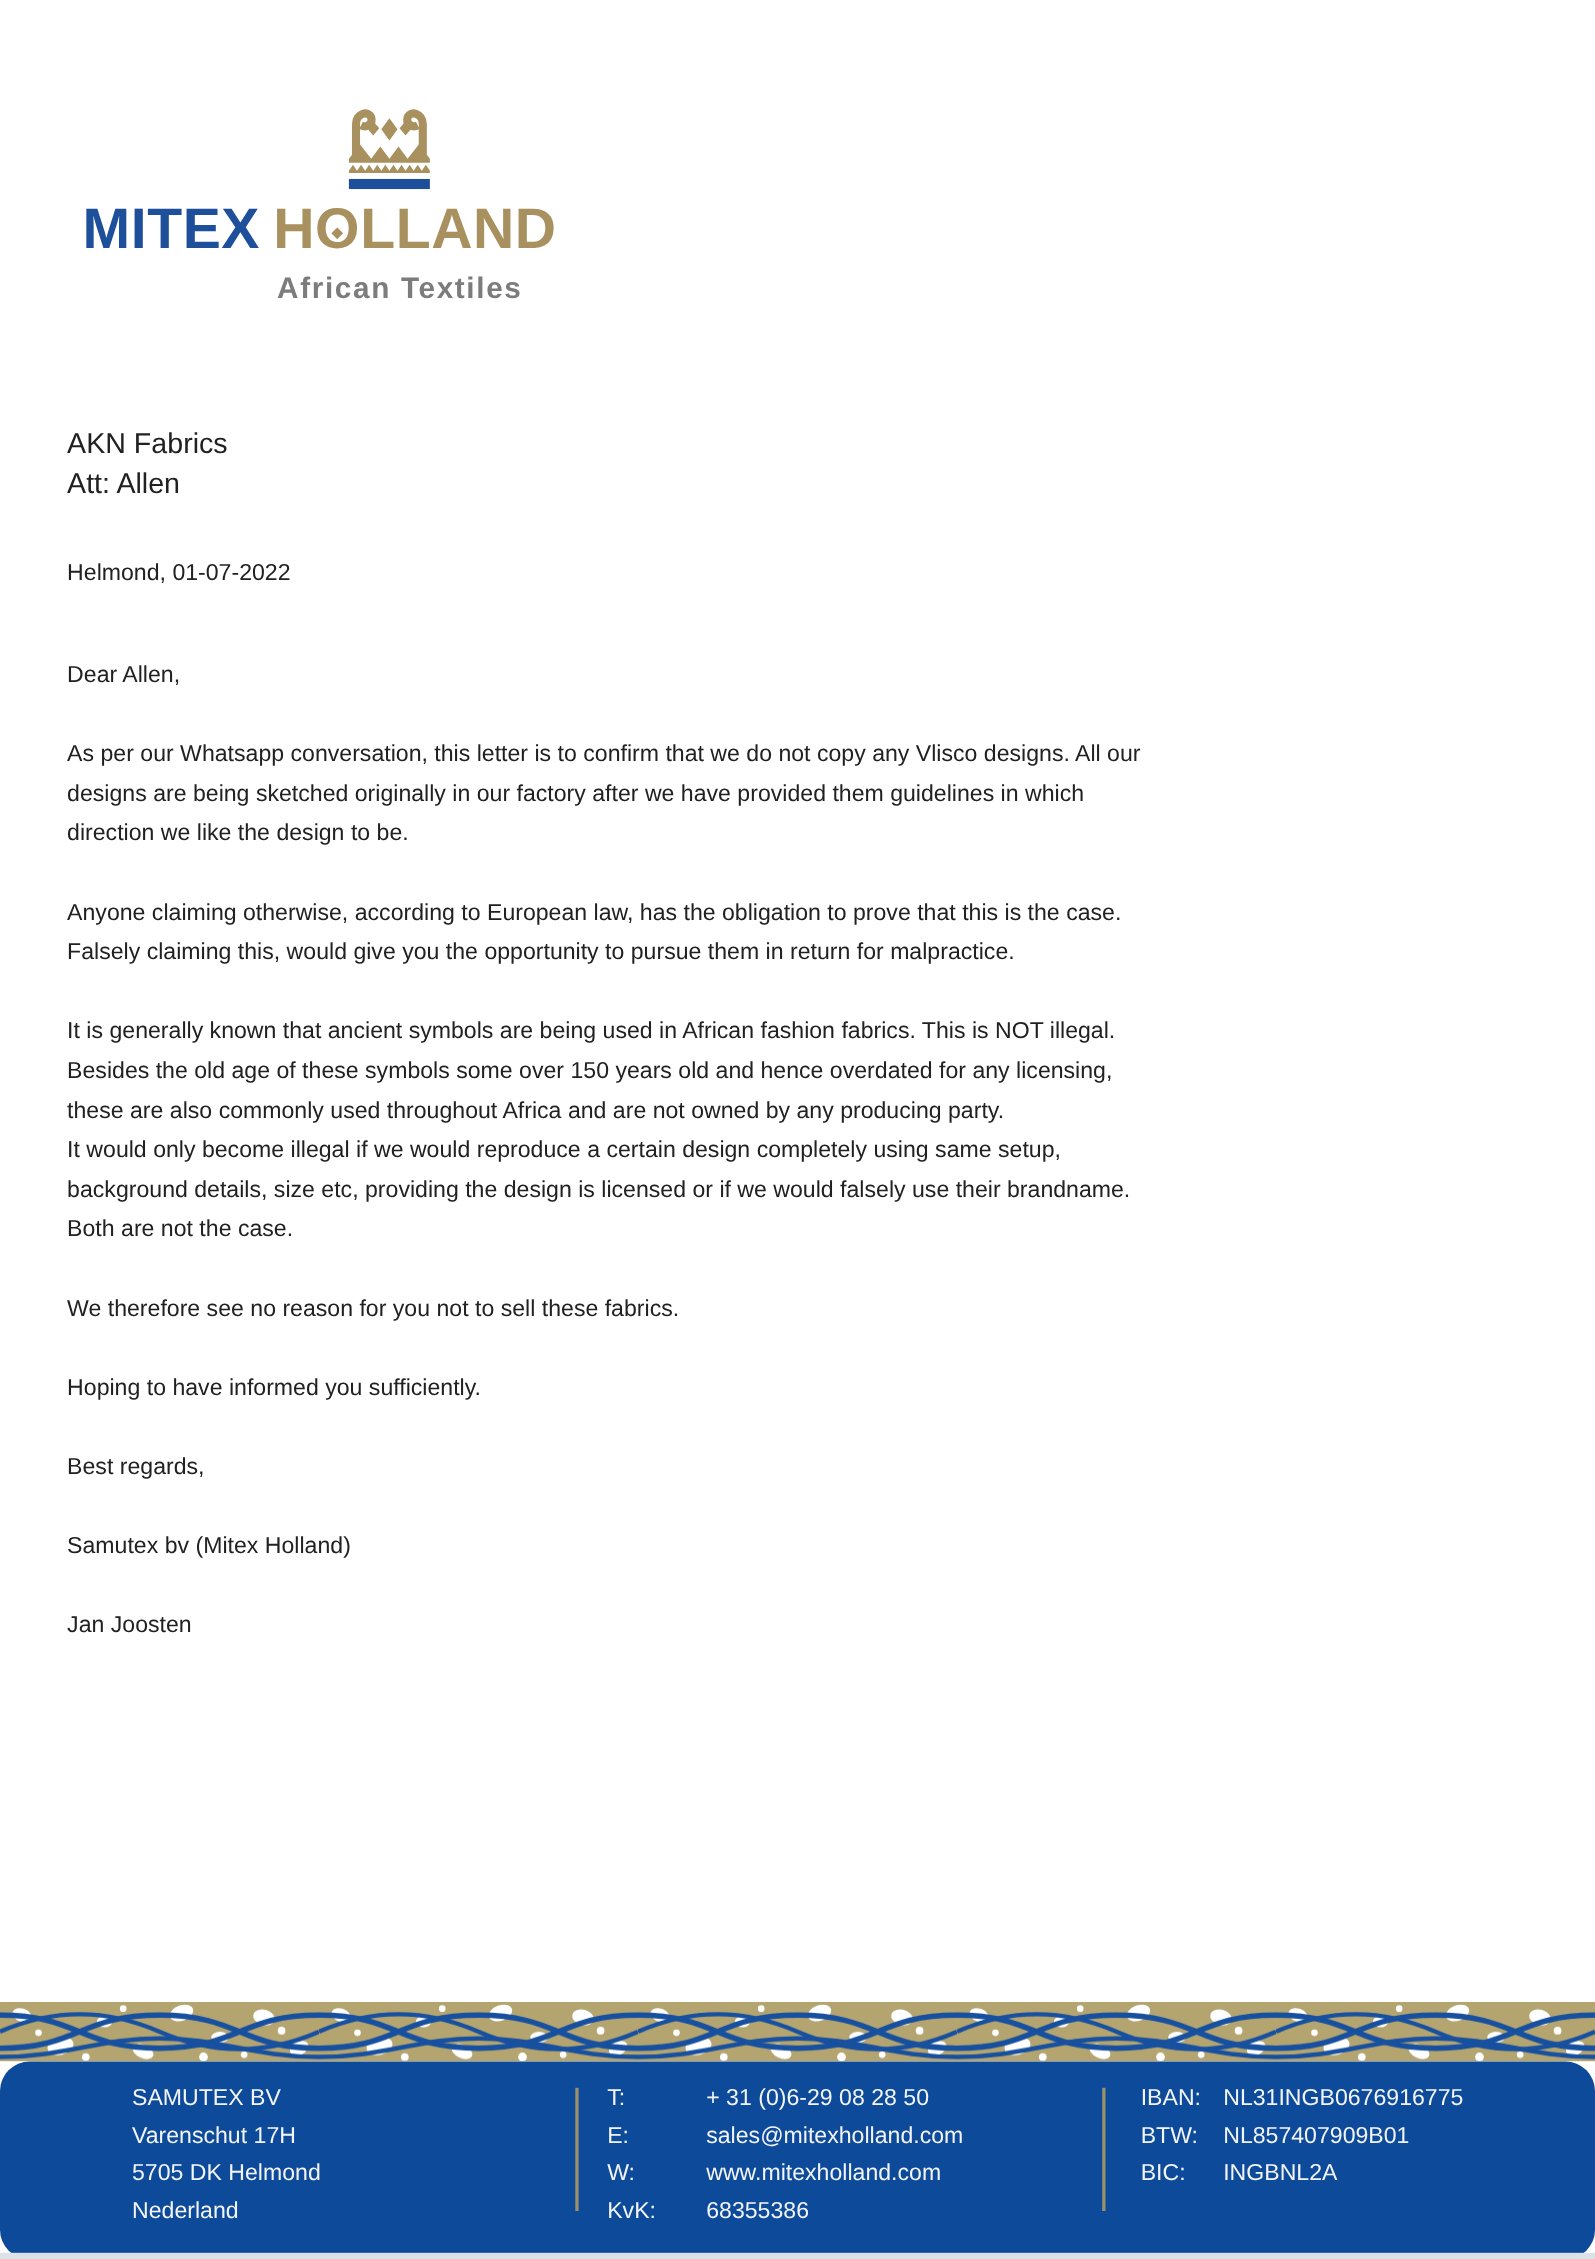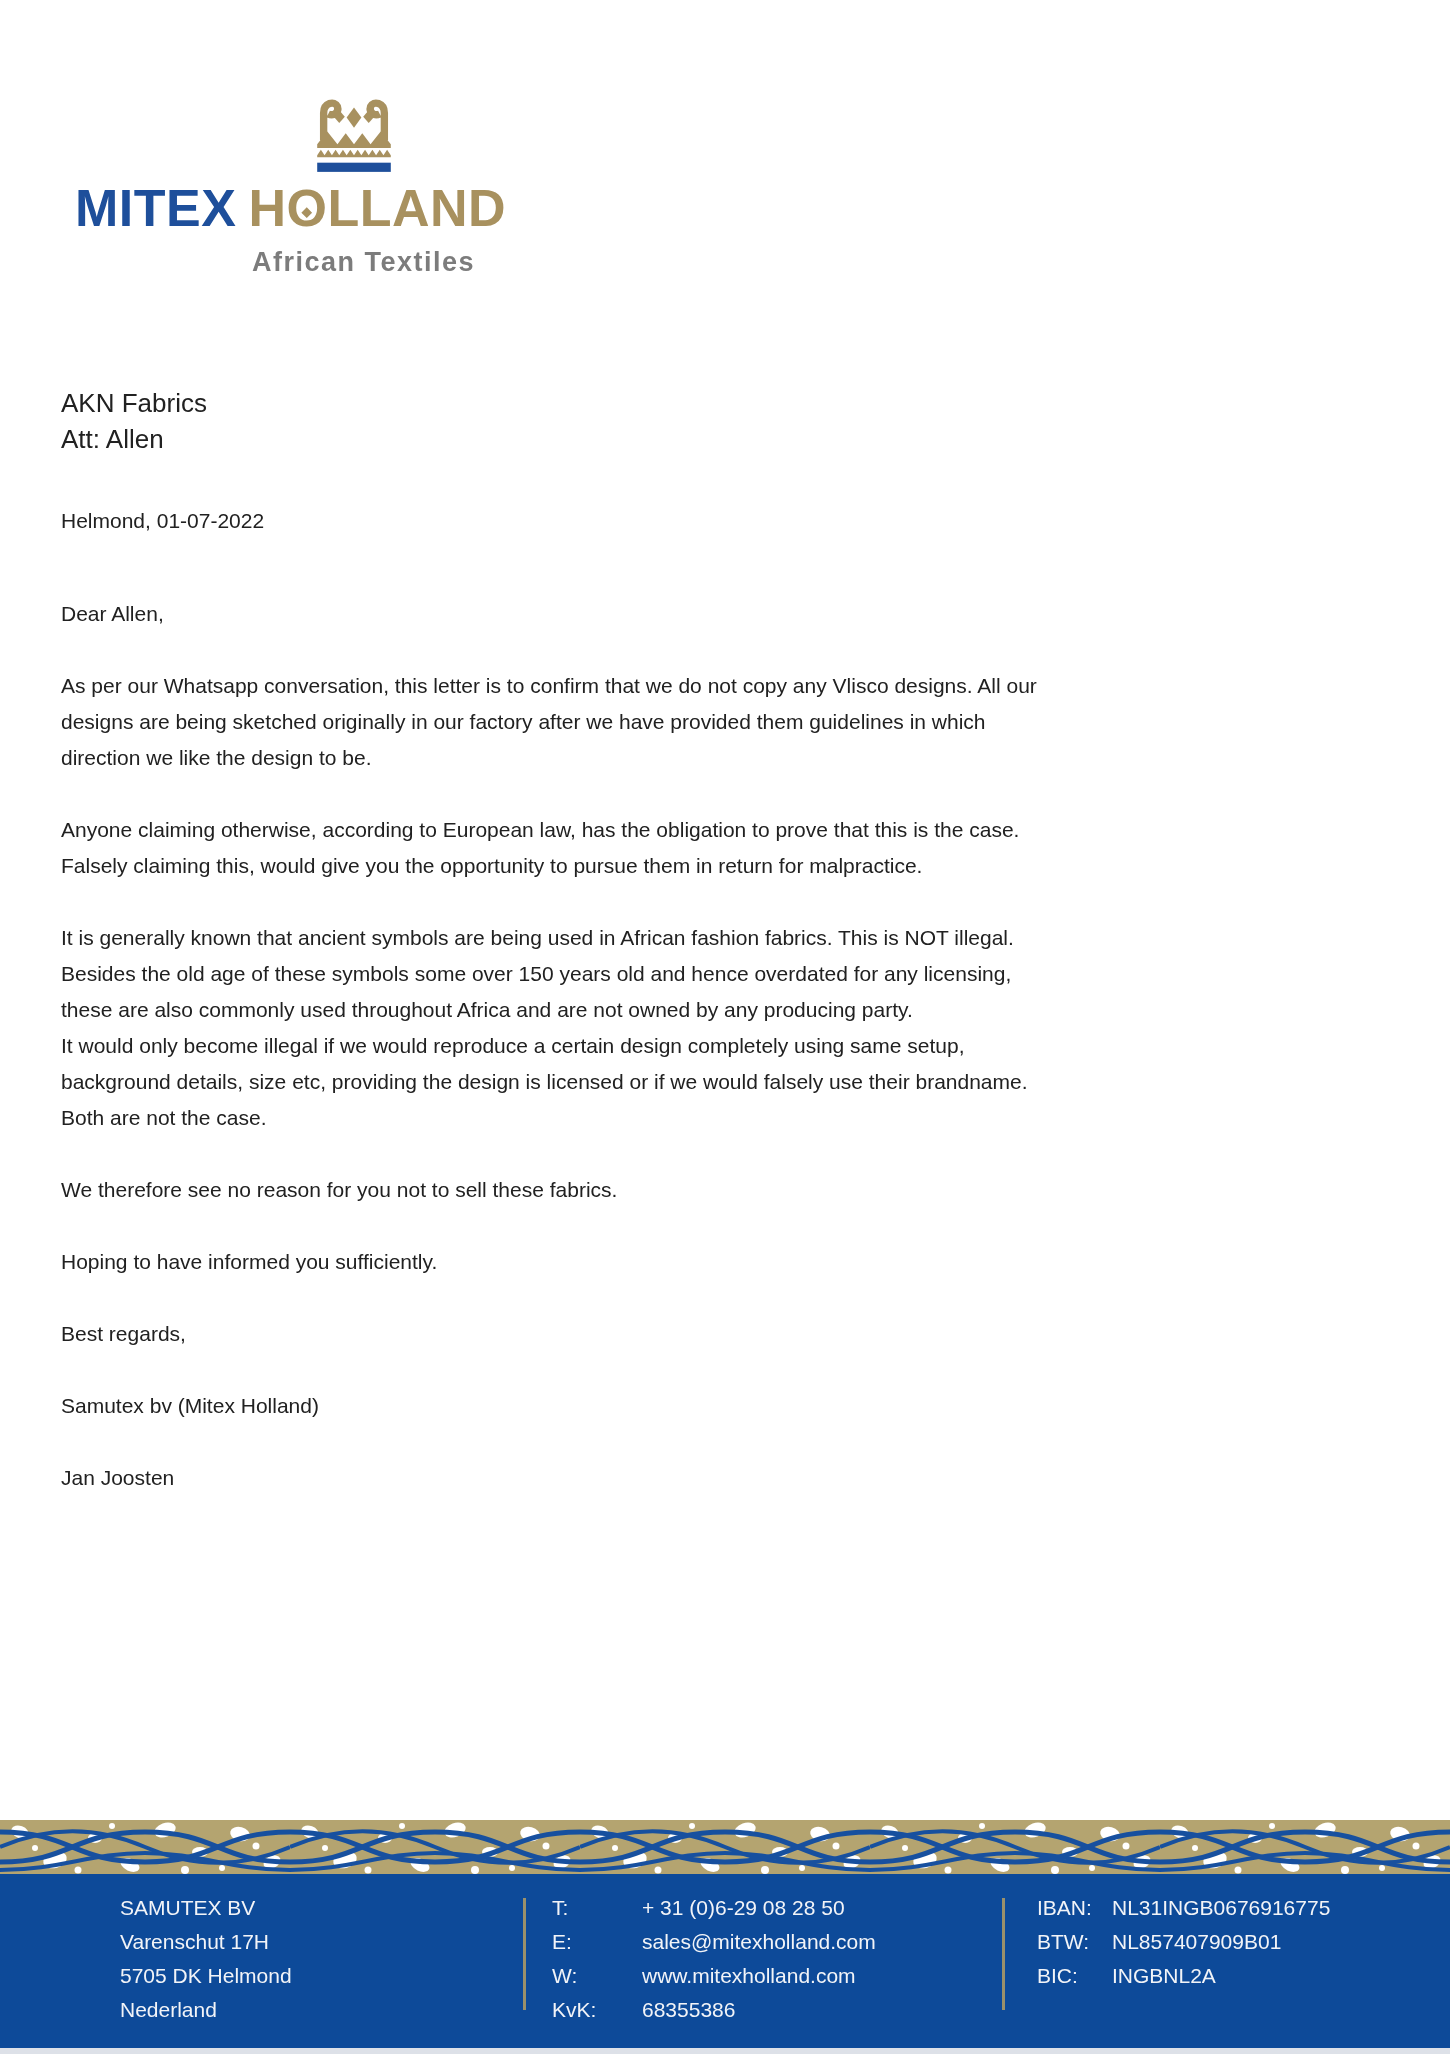--- a/index.html
+++ b/index.html
@@ -33,21 +33,21 @@
 
   
   .address{position:absolute;left:61px;top:385px;font-size:26px;line-height:36px;}
   .dateline{position:absolute;left:61px;top:503px;font-size:21px;line-height:36px;}
   .body-text{position:absolute;left:61px;top:596px;width:1005px;font-size:21px;line-height:36px;}
   .body-text p{margin:0 0 36px 0;white-space:pre-line;}
   .sig{margin:0;}
 
   
   .band{position:absolute;left:0;top:1820px;width:1450px;height:54px;display:block;}
-  .footer{position:absolute;left:0;top:1874px;width:1450px;height:180px;background:#0d4a99;}
+  .footer{position:absolute;left:0;top:1874px;width:1450px;height:180px;background:#0d4a99;border-radius:27px;}
   .footer-strip{position:absolute;left:0;bottom:0;width:100%;height:6px;background:#dde1e8;}
   .footer .col{position:absolute;top:17px;color:#f2f4f8;font-size:21px;line-height:34px;}
   .col-address{left:120px;}
   .col-contact{left:552px;}
   .col-bank{left:1037px;}
   .frow{display:flex;}
   .flabel{display:inline-block;}
   .col-contact .flabel{width:90px;}
   .col-bank .flabel{width:75px;}
   .divider{position:absolute;top:24px;width:3px;height:112px;background:#9a916b;}

